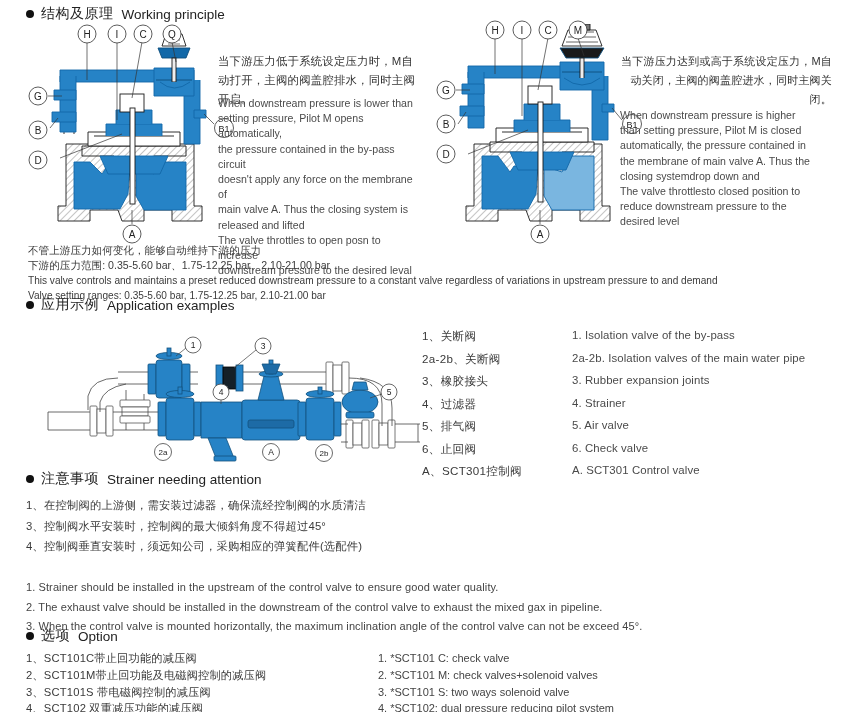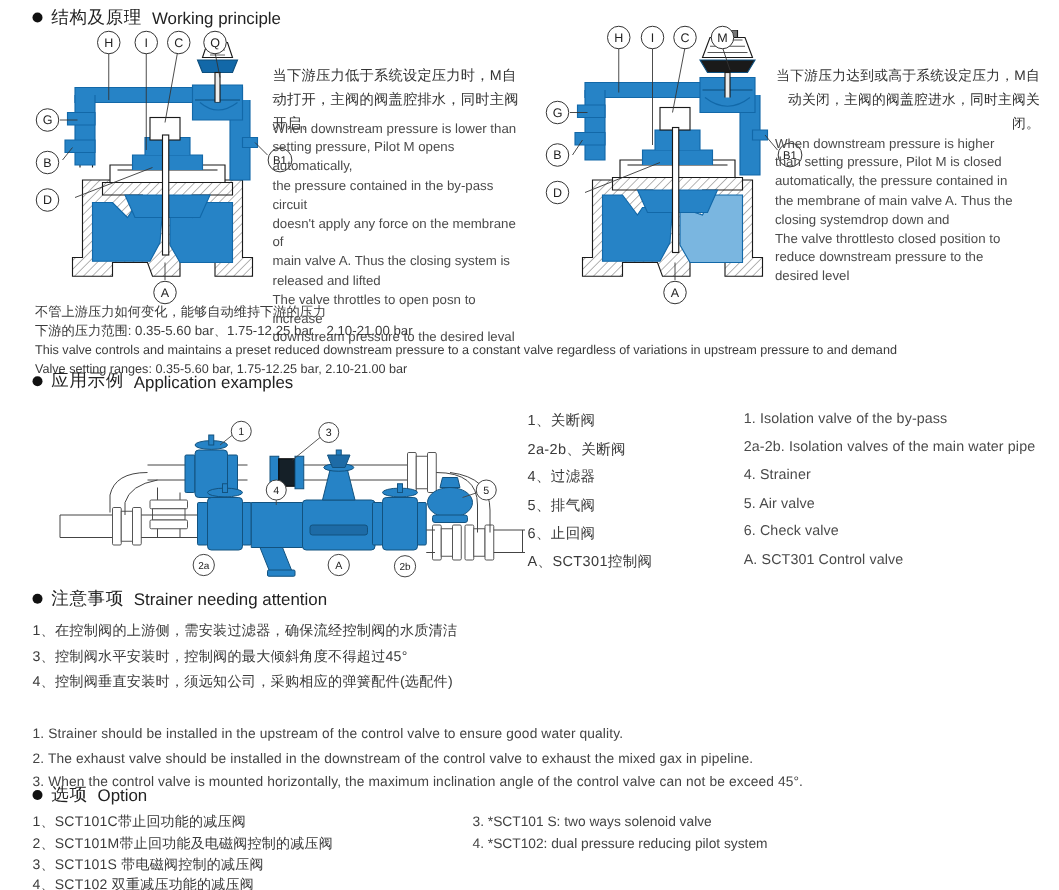--- a/index.html
+++ b/index.html
@@ -23,21 +23,21 @@
   .en-txt{font-size:10.6px;line-height:15.2px;color:#4a4a4a;}
   .tiny{font-size:9.7px;line-height:14px;color:#3b3b3b;}
 
   .abs{position:absolute;}
 
   
   .dia{position:absolute;}
   .dia svg{display:block;}
 
   .legend-col{position:absolute;}
-  .legend-row{display:flex;align-items:flex-start;height:22.5px;gap:23px;}
+  .legend-row{display:flex;align-items:flex-start;height:22.5px;}
   .legend-cn{width:150px;font-size:11.6px;color:#3a3a3a;letter-spacing:.3px;}
   .legend-en{font-size:11.4px;color:#4a4a4a;letter-spacing:.1px;}
 
   .list-line{font-size:11.3px;line-height:20.5px;color:#3a3a3a;letter-spacing:.2px;}
   .list-line-en{font-size:11px;line-height:19.5px;color:#444;letter-spacing:.1px;}
 
   .opt-line{font-size:11.2px;line-height:16.8px;color:#3a3a3a;letter-spacing:.2px;}
   .opt-line-en{font-size:11px;line-height:16.8px;color:#444;}
 </style>
 </head>
@@ -373,20 +373,24 @@
 <div class="legend-col" style="left:422px;top:329px;">
   <div class="legend-row">
     <span class="legend-cn">1、关断阀</span>
     <span class="legend-en">1. Isolation valve of the by-pass</span>
   </div>
   <div class="legend-row">
     <span class="legend-cn">2a-2b、关断阀</span>
     <span class="legend-en">2a-2b. Isolation valves of the main water pipe</span>
   </div>
   <div class="legend-row">
+    <span class="legend-cn">3、橡胶接头</span>
+    <span class="legend-en">3. Rubber expansion joints</span>
+  </div>
+  <div class="legend-row">
     <span class="legend-cn">4、过滤器</span>
     <span class="legend-en">4. Strainer</span>
   </div>
   <div class="legend-row">
     <span class="legend-cn">5、排气阀</span>
     <span class="legend-en">5. Air valve</span>
   </div>
   <div class="legend-row">
     <span class="legend-cn">6、止回阀</span>
     <span class="legend-en">6. Check valve</span>
@@ -422,15 +426,17 @@
 </div>
 
 <div class="abs" style="left:26px;top:650px;width:340px;">
   <div class="opt-line">1、SCT101C带止回功能的减压阀</div>
   <div class="opt-line">2、SCT101M带止回功能及电磁阀控制的减压阀</div>
   <div class="opt-line">3、SCT101S 带电磁阀控制的减压阀</div>
   <div class="opt-line">4、SCT102 双重减压功能的减压阀</div>
 </div>
 
 <div class="abs" style="left:378px;top:650px;width:420px;">
+  <div class="opt-line-en">1. *SCT101 C: check valve</div>
+  <div class="opt-line-en">2. *SCT101 M: check valves+solenoid valves</div>
   <div class="opt-line-en">3. *SCT101 S: two ways solenoid valve</div>
   <div class="opt-line-en">4. *SCT102: dual pressure reducing pilot system</div>
 </div>
 
 </body></html>

